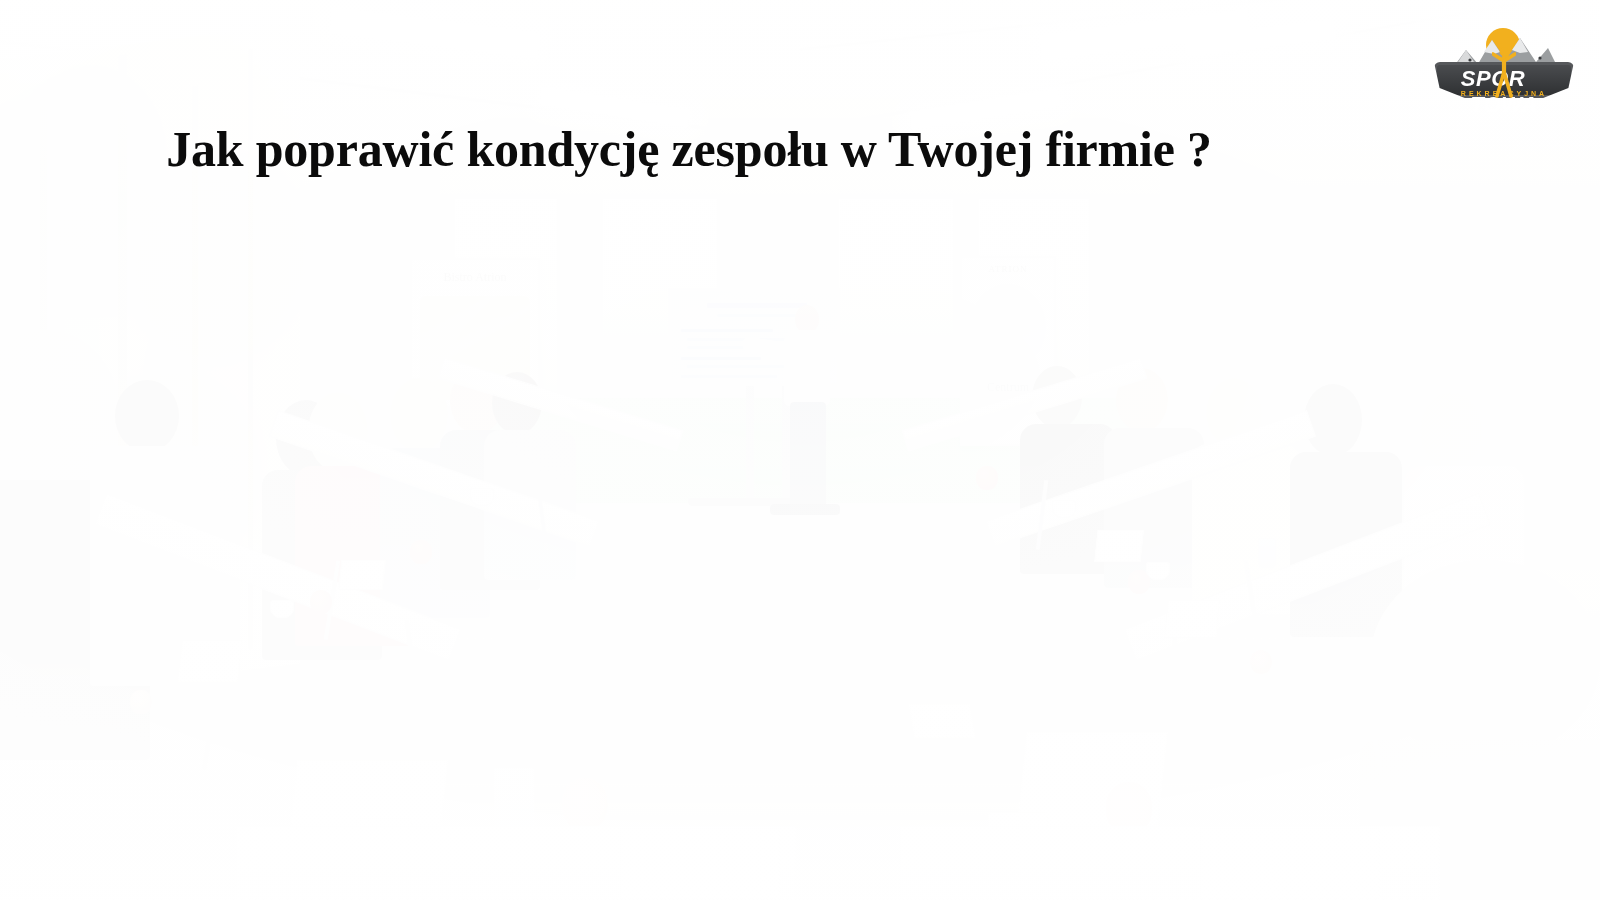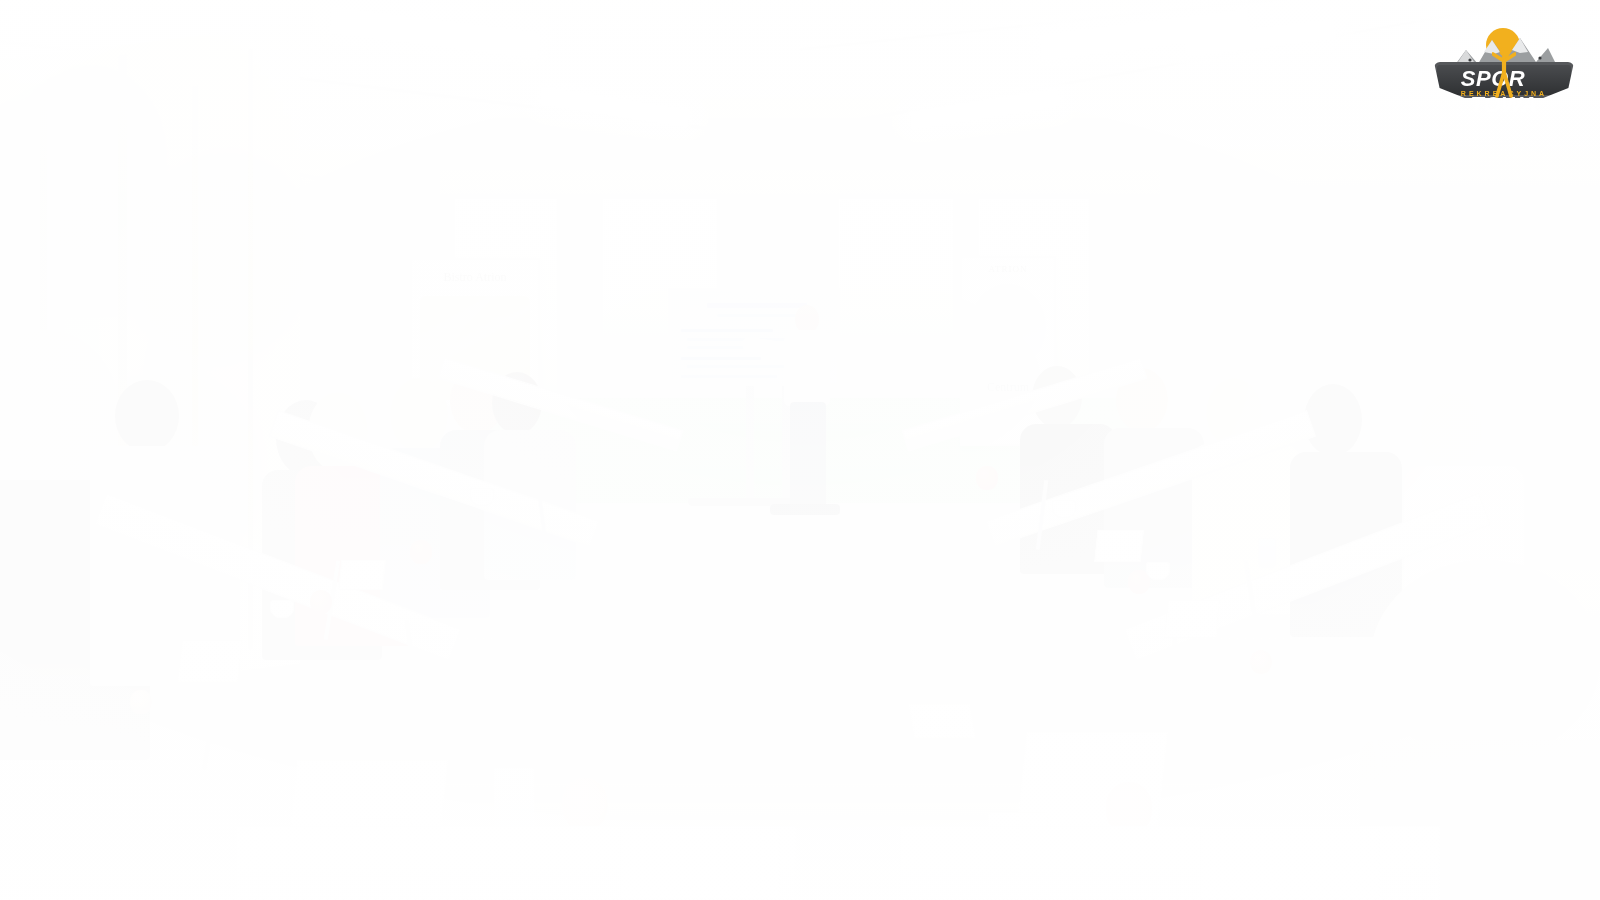--- a/index.html
+++ b/index.html
@@ -369,20 +369,21 @@
     <div class="table" style="left:900px;top:826px;width:540px;height:74px;"></div>
     <div class="card" style="left:620px;top:828px;width:160px;height:70px;transform:none;"></div>
     <div class="card" style="left:1200px;top:828px;width:180px;height:70px;transform:none;"></div>
     <div class="card" style="left:912px;top:704px;width:60px;height:34px;transform:skewX(10deg);"></div>
   </div>
 
   <div id="wash"></div>
   <div id="wash2"></div>
 
   <div id="textlayer">
+    <h1 id="headline">Jak poprawić kondycję zespołu w Twojej firmie ?</h1>
 
   </div>
 
   <div id="logo">
 
     <div class="logo-sun"></div>
 
     <svg class="logo-mountains" viewBox="0 0 120 46">
       <path d="M0 46 L22 16 L34 30 L48 6 L62 26 L76 4 L92 28 L104 14 L120 46 Z" fill="#9b9ea0"></path>
       <path d="M40 18 L48 6 L56 18 L50 20 Z" fill="#e9eaeb"></path>

